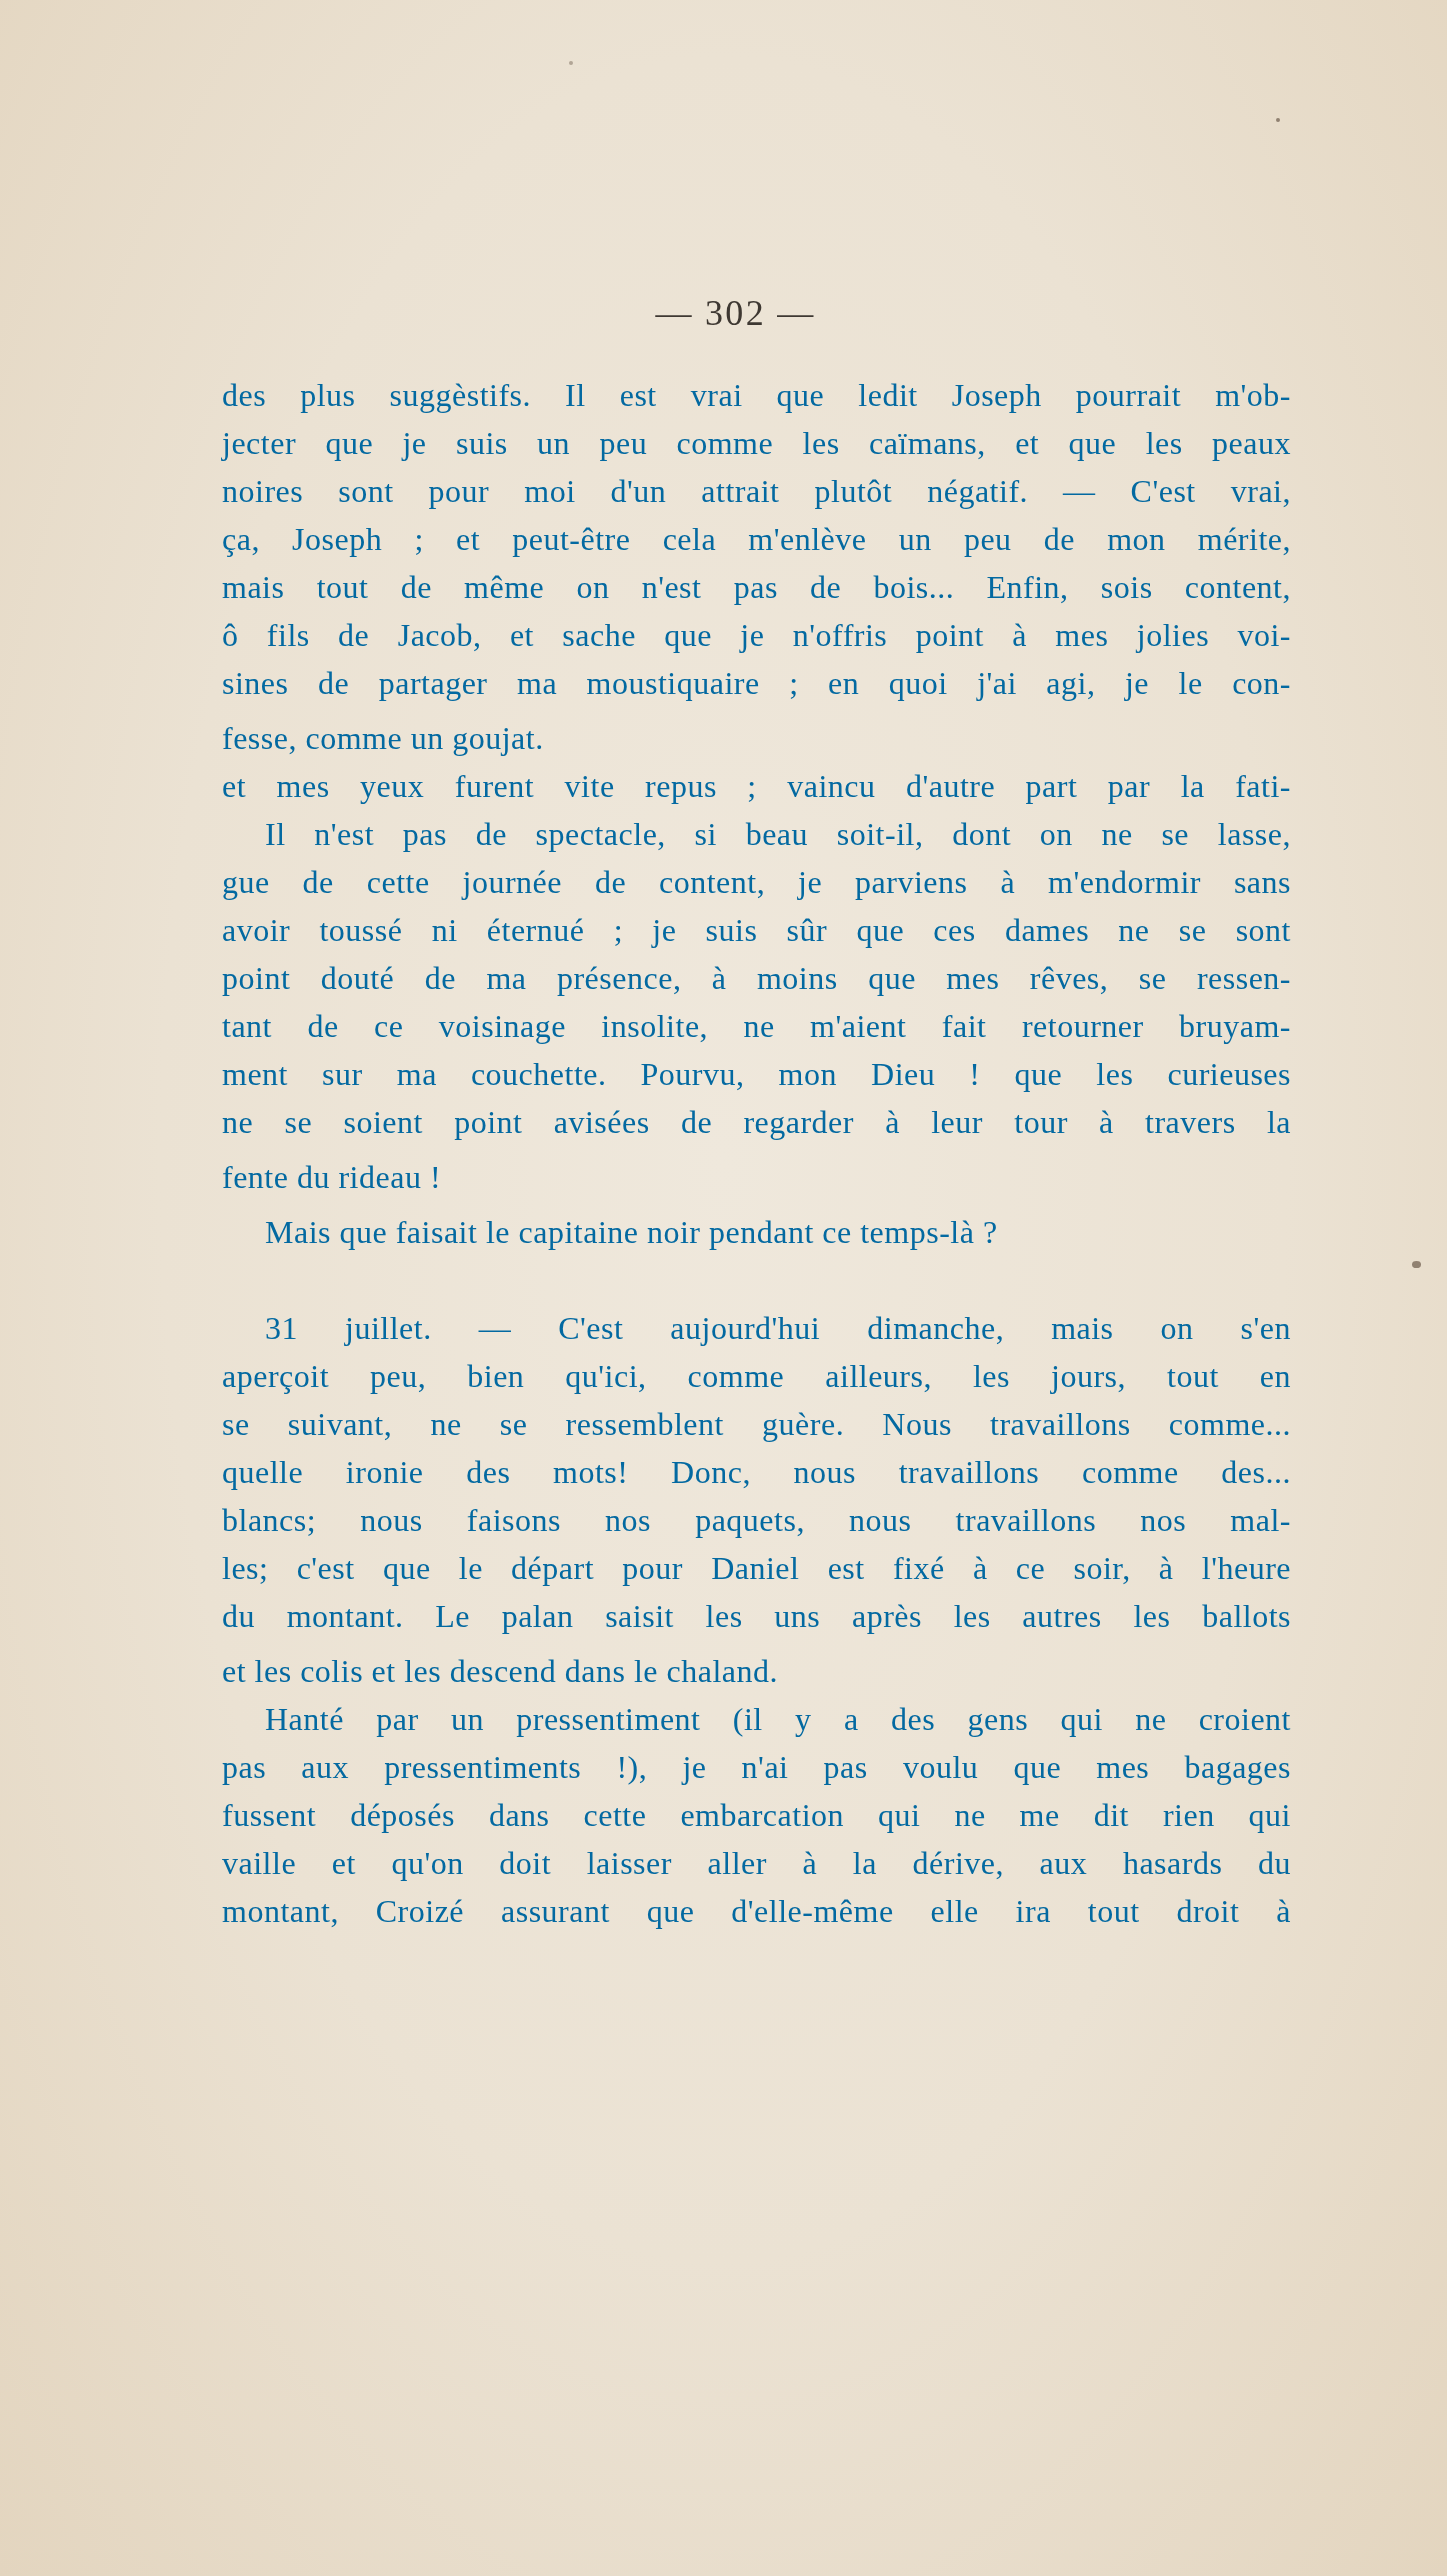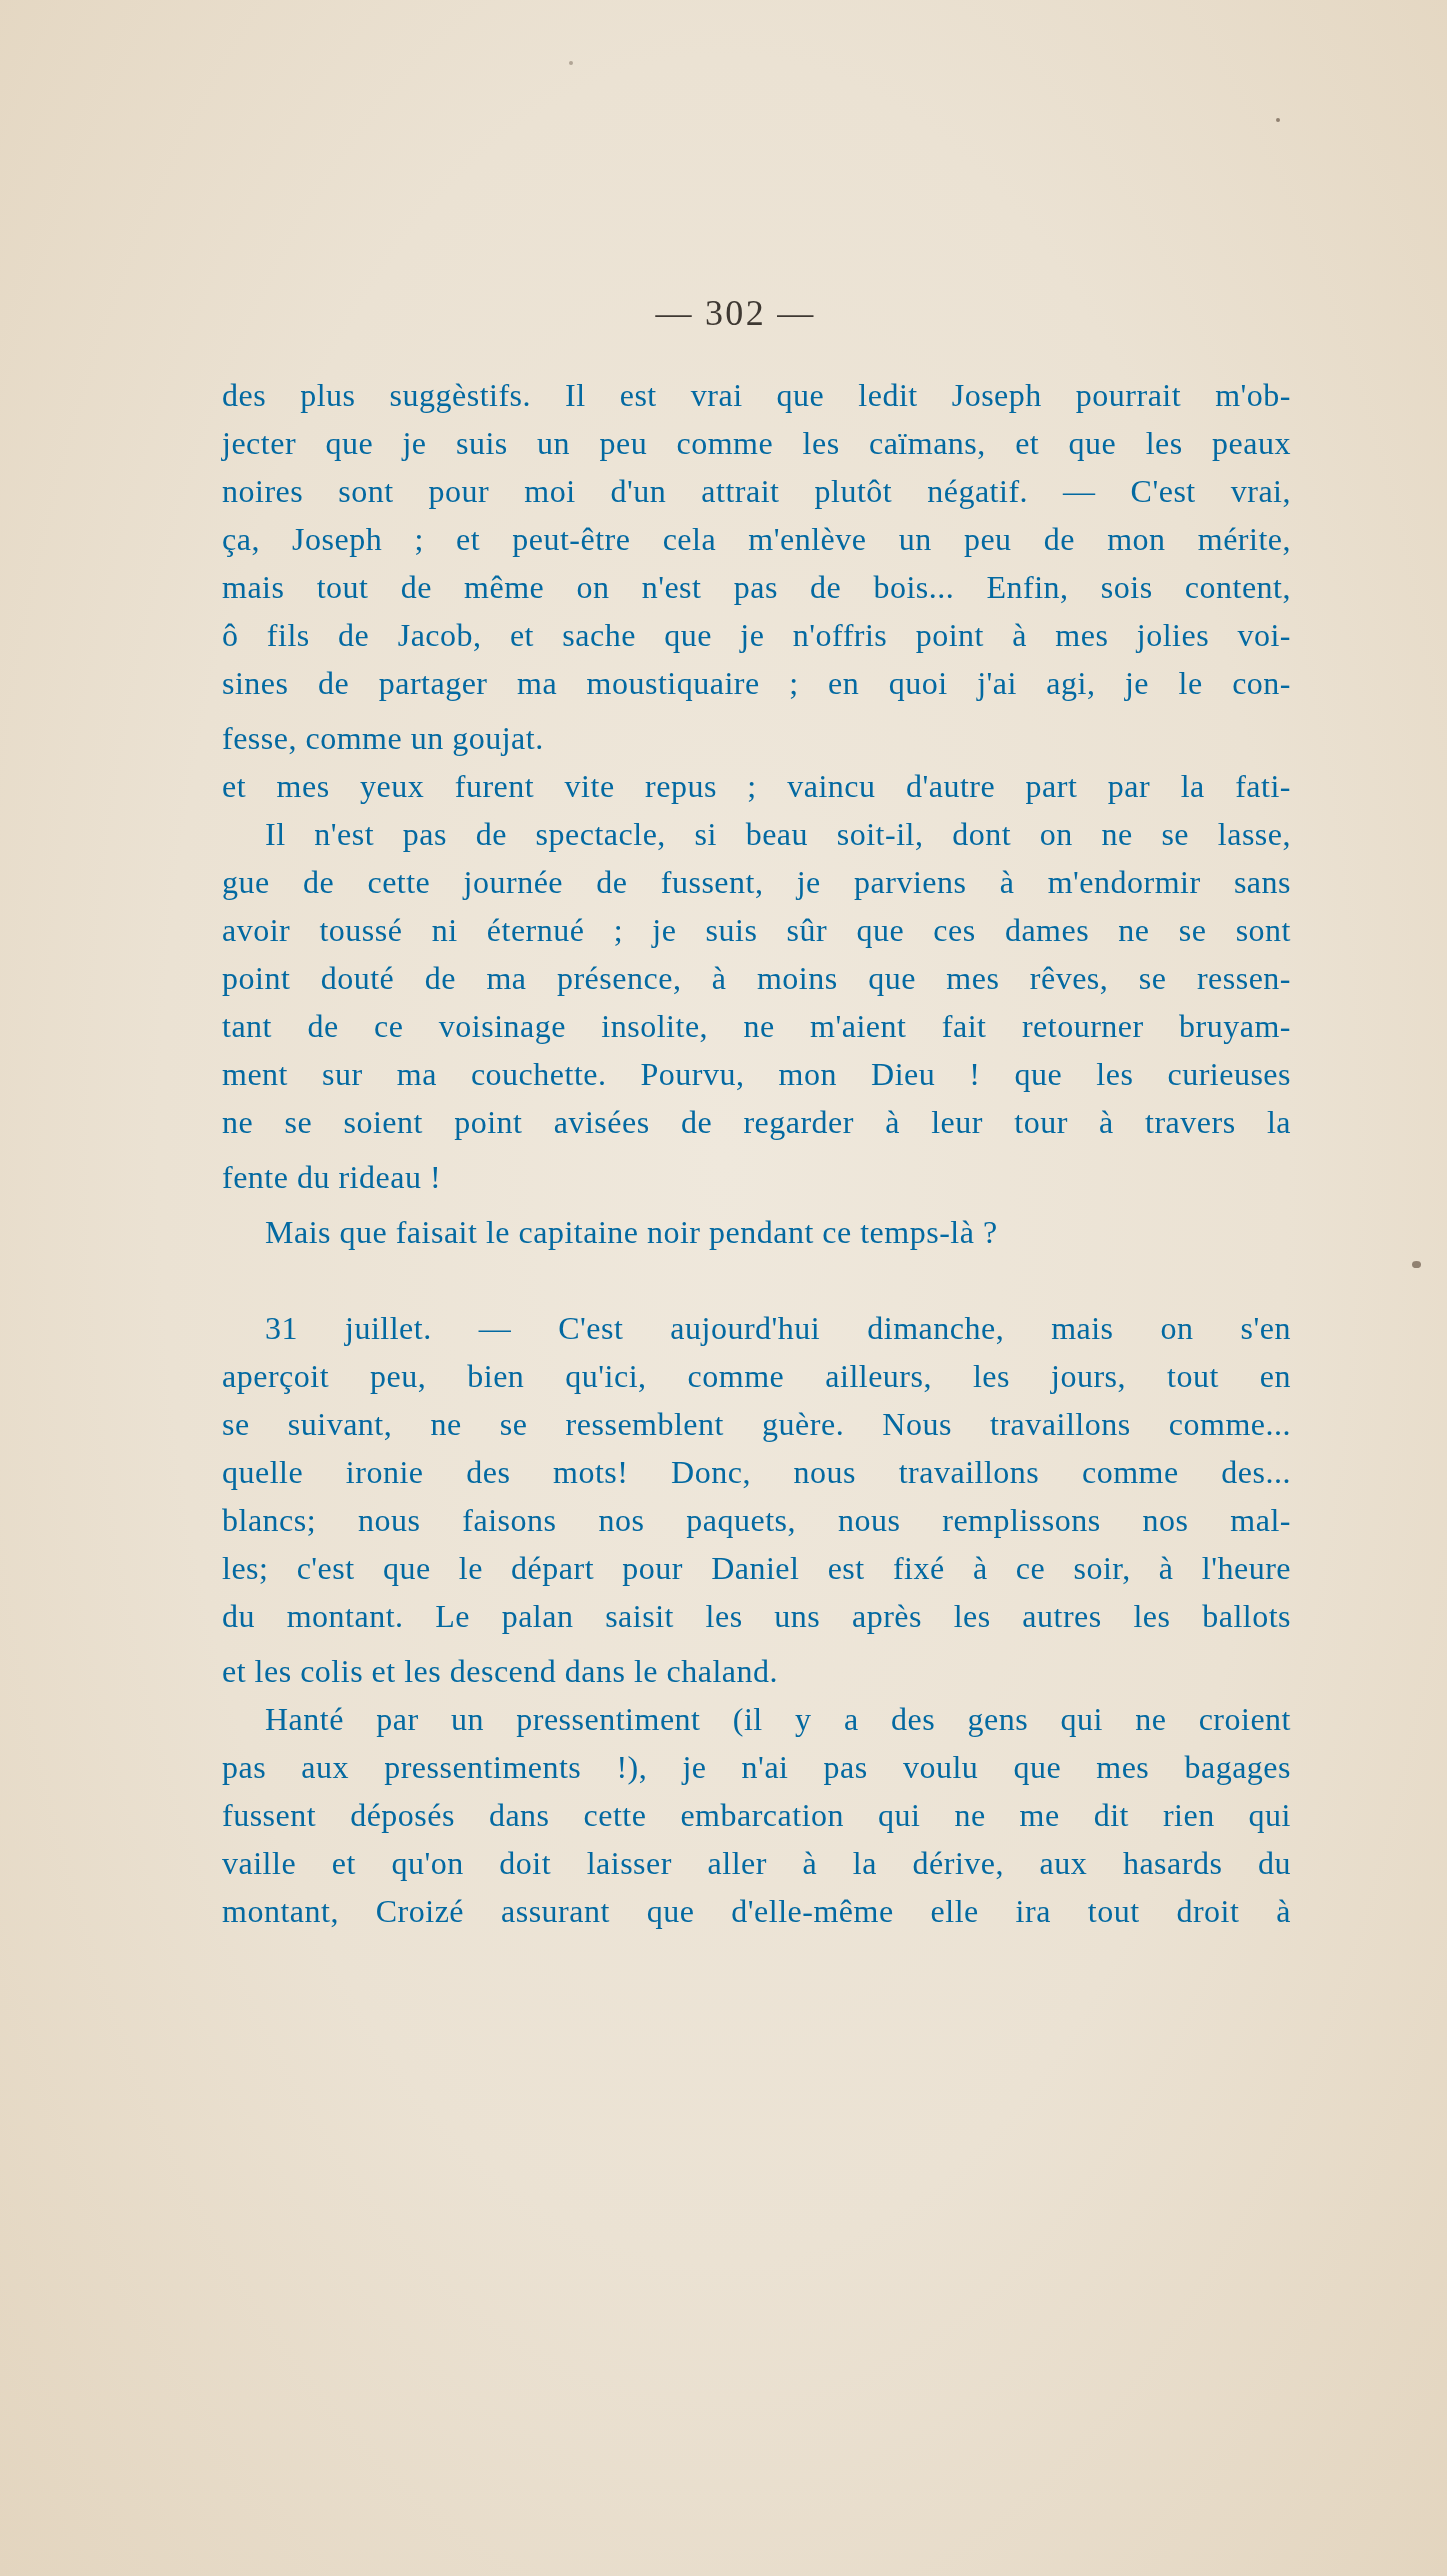--- a/index.html
+++ b/index.html
@@ -87,41 +87,41 @@
       <div class="line">ça, Joseph ; et peut-être cela m'enlève un peu de mon mérite,</div>
       <div class="line">mais tout de même on n'est pas de bois... Enfin, sois content,</div>
       <div class="line">ô fils de Jacob, et sache que je n'offris point à mes jolies voi-</div>
       <div class="line">sines de partager ma moustiquaire ; en quoi j'ai agi, je le con-</div>
       <div class="line last">fesse, comme un goujat.</div>
     </div>
 
     <div>
       <div class="line">et mes yeux furent vite repus ; vaincu d'autre part par la fati-</div>
       <div class="line indent">Il n'est pas de spectacle, si beau soit-il, dont on ne se lasse,</div>
-      <div class="line">gue de cette journée de fussent, je parviens à m'endormir sans</div>
+      <div class="line">gue de cette journée de content, je parviens à m'endormir sans</div>
       <div class="line">avoir toussé ni éternué ; je suis sûr que ces dames ne se sont</div>
       <div class="line">point douté de ma présence, à moins que mes rêves, se ressen-</div>
       <div class="line">tant de ce voisinage insolite, ne m'aient fait retourner bruyam-</div>
       <div class="line">ment sur ma couchette. Pourvu, mon Dieu ! que les curieuses</div>
       <div class="line">ne se soient point avisées de regarder à leur tour à travers la</div>
       <div class="line last">fente du rideau !</div>
     </div>
 
     <div>
       <div class="line indent last">Mais que faisait le capitaine noir pendant ce temps-là ?</div>
     </div>
 
     <div class="gap"></div>
 
     <div>
       <div class="line indent">31 juillet. — C'est aujourd'hui dimanche, mais on s'en</div>
       <div class="line">aperçoit peu, bien qu'ici, comme ailleurs, les jours, tout en</div>
       <div class="line">se suivant, ne se ressemblent guère. Nous travaillons comme...</div>
       <div class="line">quelle ironie des mots! Donc, nous travaillons comme des...</div>
-      <div class="line">blancs; nous faisons nos paquets, nous remplissons nos mal-</div>
+      <div class="line">blancs; nous faisons nos paquets, nous travaillons nos mal-</div>
       <div class="line">les; c'est que le départ pour Daniel est fixé à ce soir, à l'heure</div>
       <div class="line">du montant. Le palan saisit les uns après les autres les ballots</div>
       <div class="line last">et les colis et les descend dans le chaland.</div>
     </div>
 
     <div>
       <div class="line indent">Hanté par un pressentiment (il y a des gens qui ne croient</div>
       <div class="line">pas aux pressentiments !), je n'ai pas voulu que mes bagages</div>
       <div class="line">fussent déposés dans cette embarcation qui ne me dit rien qui</div>
       <div class="line">vaille et qu'on doit laisser aller à la dérive, aux hasards du</div>

